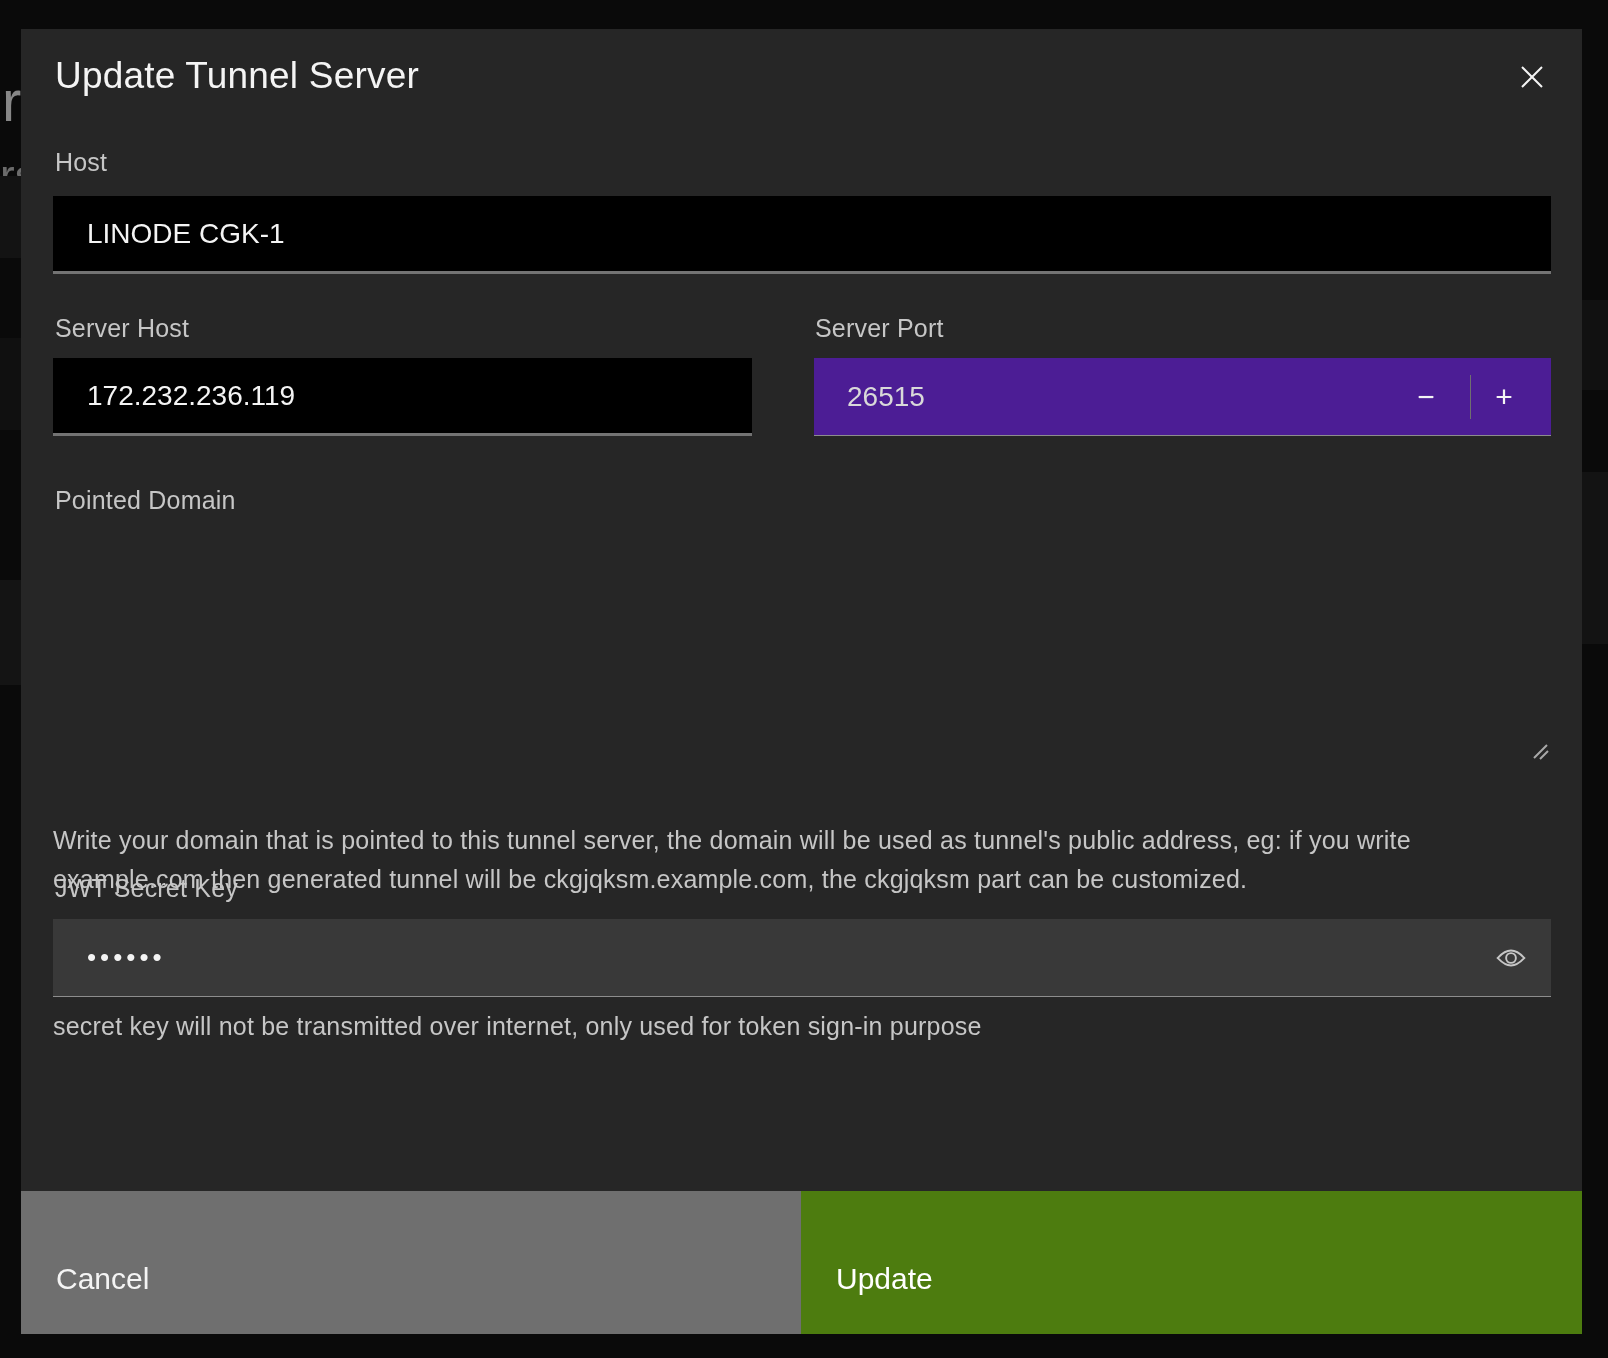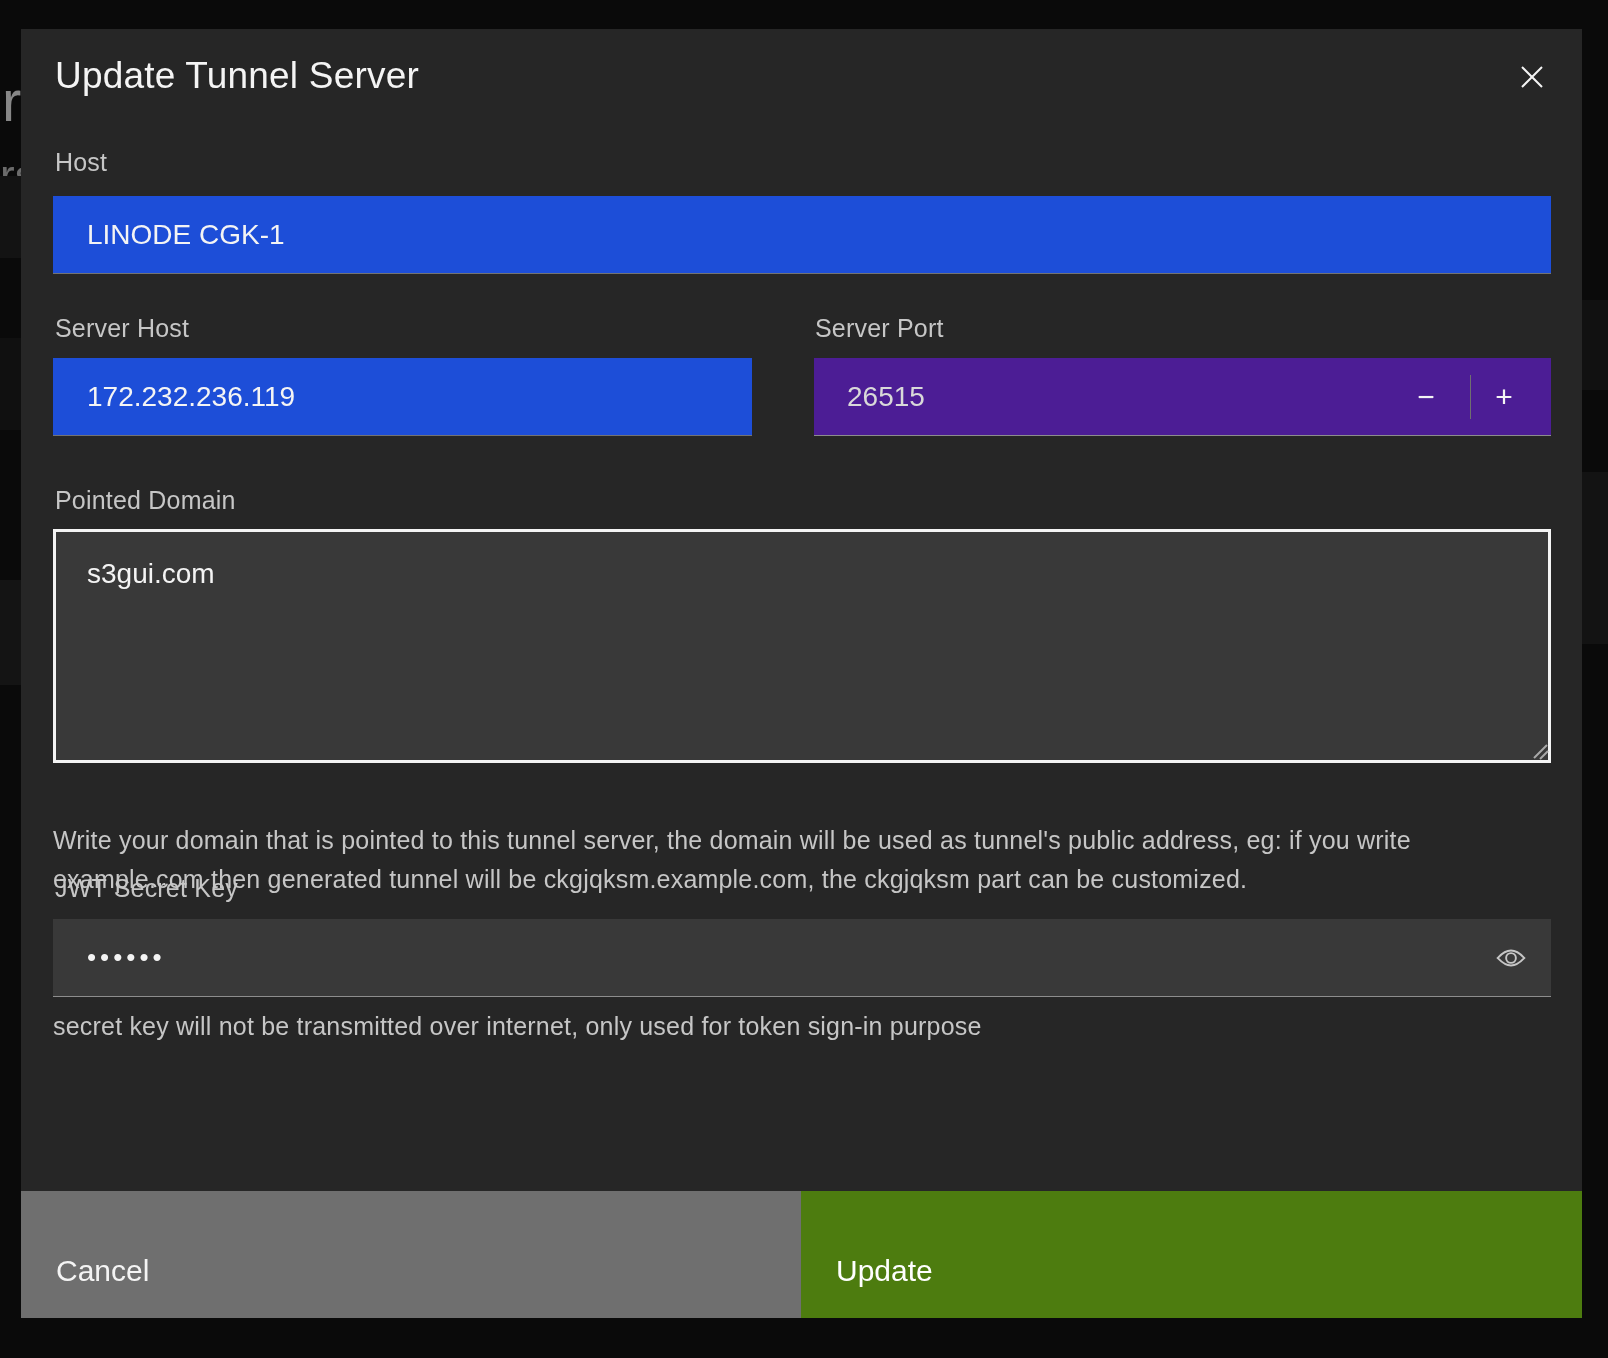--- a/index.html
+++ b/index.html
@@ -26,21 +26,21 @@
   .close-btn{
     position:absolute;right:24px;top:22px;width:52px;height:52px;
     background:transparent;border:none;cursor:pointer;padding:0;
     display:flex;align-items:center;justify-content:center;
   }
   .field-label{
     position:absolute;left:34px;font-size:25px;color:#c6c6c6;letter-spacing:.2px;
   }
   .text-field{
     position:absolute;left:32px;width:1498px;height:78px;
-    background:#1d4ed8;border:none;border-bottom:1px solid #737373;
+    background:#000000;border:none;border-bottom:3px solid #737373;
     color:#f4f4f4;font-size:28px;padding:0 0 0 34px;box-sizing:border-box;
     font-family:inherit;outline:none;
   }
   .half{width:699px;}
   .port-wrap{position:absolute;left:793px;top:329px;width:737px;height:78px;}
   .port-input{
     position:absolute;left:0;top:0;width:100%;height:100%;
     background:#4c1d95;border:none;border-bottom:1px solid #8d8d8d;
     color:#d9d9d9;font-size:28px;padding:0 0 0 33px;box-sizing:border-box;
     font-family:inherit;outline:none;
@@ -74,21 +74,21 @@
     position:absolute;right:16px;top:15px;width:48px;height:48px;
     background:transparent;border:none;cursor:pointer;padding:0;
     display:flex;align-items:center;justify-content:center;
   }
   .clipped-label{
     position:absolute;left:34px;top:1041px;width:600px;height:23px;overflow:hidden;
   }
   .clipped-label span{display:block;font-size:25px;line-height:32px;color:#c6c6c6;}
   .footer{position:absolute;left:0;top:1162px;width:1561px;height:127px;display:flex;}
   .footer button{
-    border:none;height:127px;text-align:left;cursor:pointer;
+    border:none;height:143px;text-align:left;cursor:pointer;
     font-size:30px;font-family:inherit;padding:31px 0 0 35px;box-sizing:border-box;
     display:block;vertical-align:top;line-height:1.1;
   }
   .btn-cancel{width:780px;background:#6f6f6f;color:#f4f4f4;}
   .btn-update{width:781px;background:#4d7c0f;color:#ffffff;}
 </style>
 </head>
 <body>
 
 <div class="stage">
@@ -119,21 +119,20 @@
 
     <div class="field-label" style="left:794px;top:285px;">Server Port</div>
     <div class="port-wrap">
       <input class="port-input" type="text" value="26515" style="">
       <button class="stepper-btn stepper-minus" type="button">−</button>
       <div class="stepper-divider"></div>
       <button class="stepper-btn stepper-plus" type="button">+</button>
     </div>
 
     <div class="field-label" style="top:457px;">Pointed Domain</div>
-    <textarea class="domain-area" style="">s3gui.com</textarea>
     <svg class="resize-grip" width="18" height="18" viewBox="0 0 18 18">
       <path d="M3 16 L16 3 M9 17 L17 9" stroke="#a8a8a8" stroke-width="2" fill="none"></path>
     </svg>
     <div class="help-text" style="top:748px;margin-top:44px;">Write your domain that is pointed to this tunnel server, the domain will be used as tunnel's public address, eg: if you write example.com then generated tunnel will be ckgjqksm.example.com, the ckgjqksm part can be customized.</div>
 
     <div class="field-label" style="top:845px;">JWT Secret Key</div>
     <div class="pw-wrap">
       <input class="pw-input" type="text" value="••••••" style="">
       <button class="eye-btn" type="button">
         <svg width="34" height="34" viewBox="0 0 32 32">

